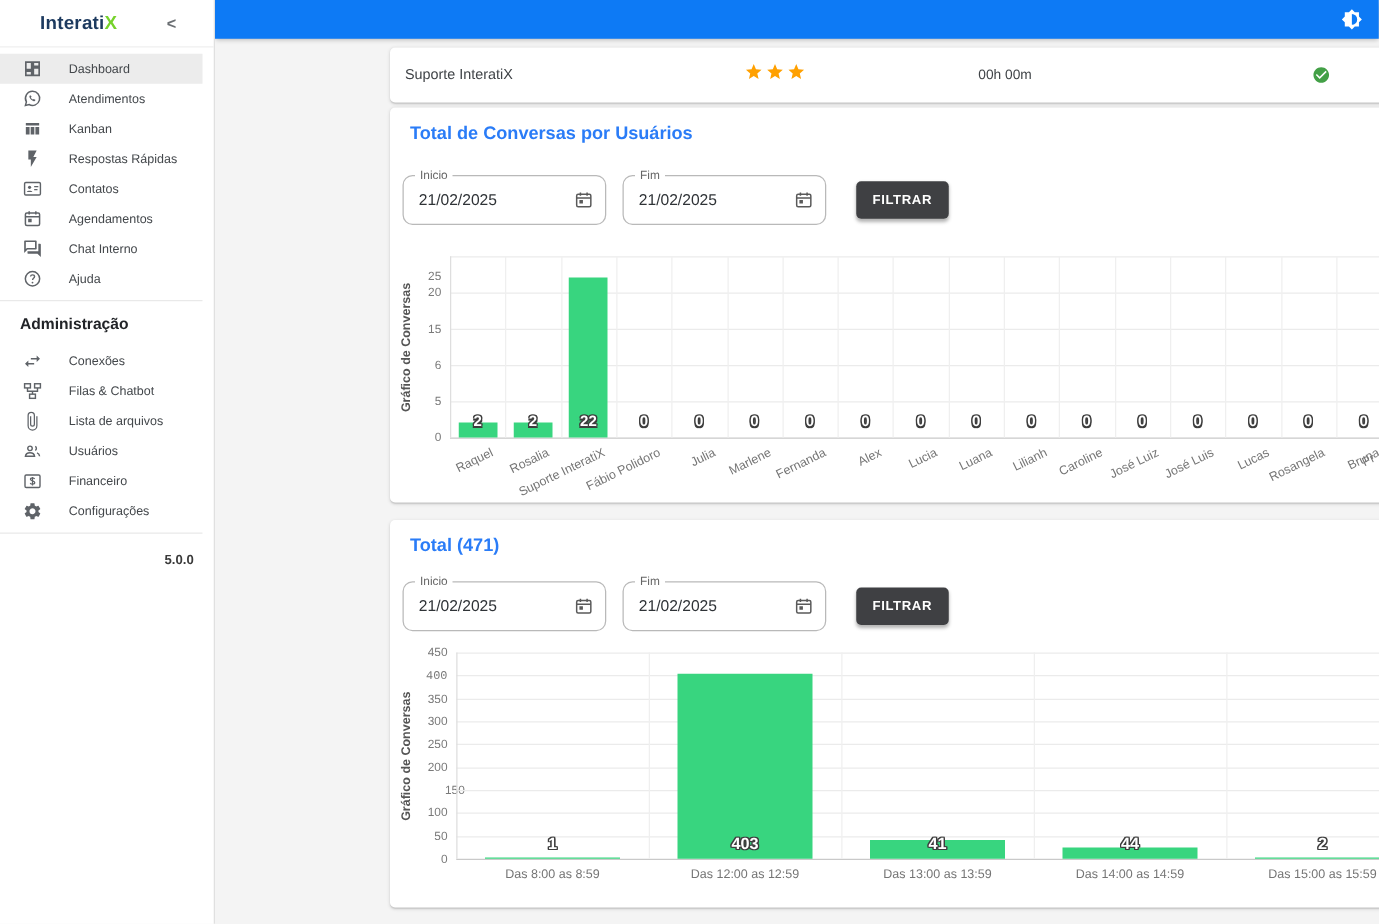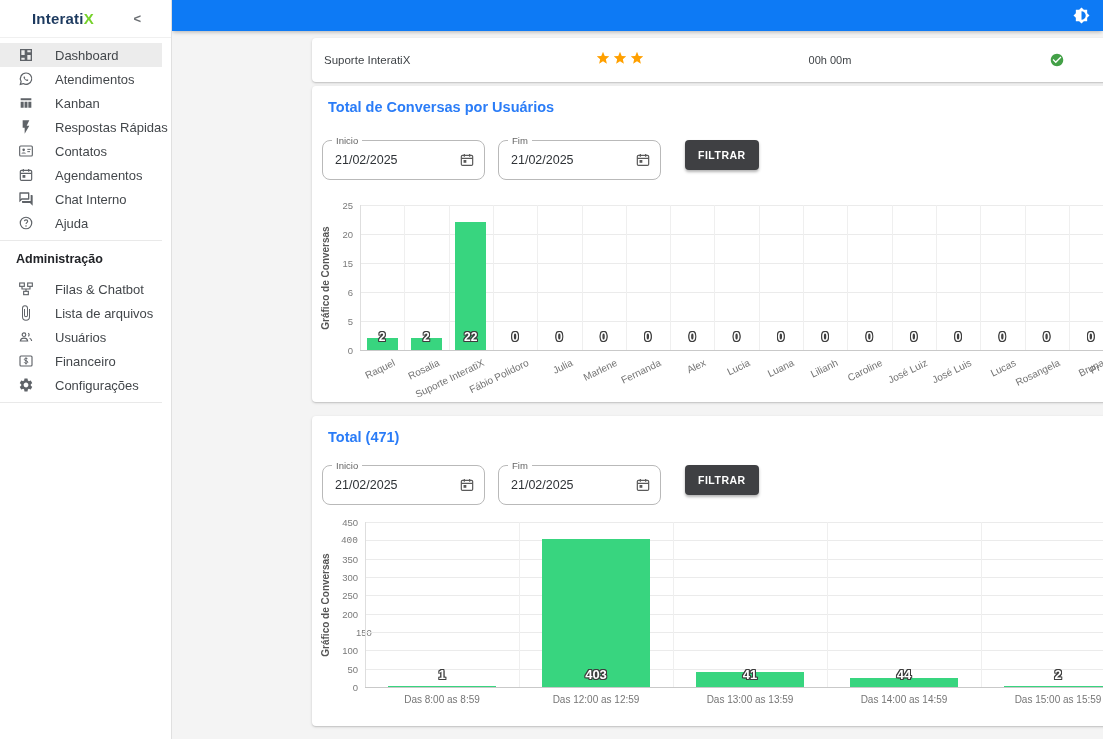--- a/index.html
+++ b/index.html
@@ -11,44 +11,44 @@
     border-right:1px solid #e0e0e0;z-index:10;}
   .sidebar-header{height:38px;display:flex;align-items:center;justify-content:space-between;
     padding:0 30px 0 32px;border-bottom:1px solid #f0f0f0;}
   .logo{font-size:15px;font-weight:bold;color:#1d3a5f;letter-spacing:.2px;}
   .logo .accent{color:#76d22b;}
   .collapse-btn{color:#6b6f73;font-size:13px;cursor:pointer;font-weight:bold;}
   .nav{padding-top:5px;}
   .nav-item{height:24px;display:flex;align-items:center;padding-left:18px;margin-right:9px;cursor:pointer;}
   .nav-item.selected{background:#ececec;}
   .nav-item .ico{width:16px;height:16px;color:#5f6368;display:flex;align-items:center;justify-content:center;flex:0 0 16px;}
-  .nav-item .lbl{margin-left:21px;font-size:13px;color:#43474b;white-space:nowrap;}
+  .nav-item .lbl{margin-left:21px;font-size:10px;color:#43474b;white-space:nowrap;}
   .nav-divider{border-top:1px solid #e9e9e9;margin:5px 9px 5px 0;}
   .nav-section{padding:6px 0 6px 16px;font-size:12.5px;font-weight:bold;color:#222428;}
   .version{padding:10px 16px 0 0;text-align:right;font-size:10.5px;font-weight:bold;color:#3a3a3a;}
 
   
   .appbar{position:absolute;left:172px;top:0;width:931px;height:31px;background:#0d7af5;
     box-shadow:0 2px 4px -1px rgba(0,0,0,.28);z-index:5;}
   .theme-toggle{position:absolute;right:13px;top:7px;width:17px;height:17px;color:#fff;cursor:pointer;}
 
   
   .card{position:absolute;background:#fff;border-radius:4px;
     box-shadow:0 1px 3px rgba(0,0,0,.15),0 1px 1px rgba(0,0,0,.09);}
   #card-row{left:312px;top:38px;width:1010px;height:44px;}
   #card-users{left:312px;top:86px;width:1010px;height:316px;}
   #card-total{left:312px;top:416px;width:1010px;height:310px;}
 
   .row-name{position:absolute;left:12px;top:50%;transform:translateY(-50%);font-size:11.5px;color:#3f4347;}
   .row-stars{position:absolute;left:308px;top:50%;transform:translate(-50%,-50%);display:flex;gap:2px;color:#ffa000;}
-  .row-time{position:absolute;left:518px;top:50%;transform:translate(-50%,-50%);font-size:11px;color:#3f4347;}
+  .row-time{position:absolute;left:492px;top:50%;transform:translate(-50%,-50%);font-size:11px;color:#3f4347;}
   .row-status{position:absolute;left:745px;top:50%;transform:translate(-50%,-50%);width:15px;height:15px;color:#43a047;}
 
   .section-title{position:absolute;left:16px;top:13px;font-size:14.5px;font-weight:bold;color:#2a7cf7;}
-  .filters{position:absolute;left:10px;display:flex;align-items:flex-start;}
+  .filters{position:absolute;left:10px;display:flex;align-items:center;}
   #card-users .filters{top:54px;}
   #card-total .filters{top:49px;}
   .date-field{position:relative;width:163px;height:40px;border:1px solid #b9b9b9;border-radius:8px;background:#fff;margin-right:13px;}
   .date-field .flabel{position:absolute;top:-6px;left:9px;background:#fff;padding:0 4px;font-size:9.5px;color:#666;}
   .date-field input{border:none;outline:none;background:none;font-size:12.5px;color:#2f3337;
     padding:0 0 0 12px;height:100%;width:112px;font-family:"Liberation Sans",sans-serif;}
   .cal-btn{position:absolute;right:9px;top:50%;transform:translateY(-50%);width:16px;height:16px;color:#5a5a5a;cursor:pointer;}
   .filtrar-btn{margin-left:11px;background:#3f4043;color:#fff;font-weight:bold;font-size:10.5px;
     letter-spacing:.5px;border:none;border-radius:4px;padding:9px 13px;cursor:pointer;
     box-shadow:0 2px 3px rgba(0,0,0,.3);font-family:"Liberation Sans",sans-serif;}
@@ -158,20 +158,28 @@
         </span>
         <span class="lbl">Ajuda</span>
       </div>
     </div>
   <div class="nav-divider"></div>
   <div class="nav-section">Administração</div>
   <div class="nav" id="nav-admin">
       <div class="nav-item">
         <span class="ico">
           <svg viewBox="0 0 24 24" width="16" height="16">
+            <path d="M7 11L3 15l4 4v-3h7v-2H7v-3zM21 9l-4-4v3h-7v2h7v3z" fill="currentColor"></path>
+          </svg>
+        </span>
+        <span class="lbl">Conexões</span>
+      </div>
+      <div class="nav-item">
+        <span class="ico">
+          <svg viewBox="0 0 24 24" width="16" height="16">
             <rect x="2.5" y="3" width="7" height="5" fill="none" stroke="currentColor" stroke-width="1.7"></rect>
             <rect x="14.5" y="3" width="7" height="5" fill="none" stroke="currentColor" stroke-width="1.7"></rect>
             <rect x="8.5" y="15.5" width="7" height="5" fill="none" stroke="currentColor" stroke-width="1.7"></rect>
             <path d="M6 8v4h12V8M12 12v3.5" fill="none" stroke="currentColor" stroke-width="1.7"></path>
           </svg>
         </span>
         <span class="lbl">Filas &amp; Chatbot</span>
       </div>
       <div class="nav-item">
         <span class="ico">
@@ -203,20 +211,21 @@
       <div class="nav-item">
         <span class="ico">
           <svg viewBox="0 0 24 24" width="16" height="16">
             <path d="M19.14 12.94c.04-.3.06-.61.06-.94 0-.32-.02-.64-.07-.94l2.03-1.58a.49.49 0 0 0 .12-.61l-1.92-3.32a.49.49 0 0 0-.59-.22l-2.39.96c-.5-.38-1.03-.7-1.62-.94l-.36-2.54a.48.48 0 0 0-.48-.41h-3.84c-.24 0-.43.17-.47.41l-.36 2.54c-.59.24-1.13.57-1.62.94l-2.39-.96a.49.49 0 0 0-.59.22L2.74 8.87c-.12.21-.08.47.12.61l2.03 1.58c-.05.3-.09.63-.09.94s.02.64.07.94l-2.03 1.58a.49.49 0 0 0-.12.61l1.92 3.32c.12.22.37.29.59.22l2.39-.96c.5.38 1.03.7 1.62.94l.36 2.54c.05.24.24.41.48.41h3.84c.24 0 .44-.17.47-.41l.36-2.54c.59-.24 1.13-.56 1.62-.94l2.39.96c.22.08.47 0 .59-.22l1.92-3.32a.49.49 0 0 0-.12-.61l-2.01-1.58zM12 15.6A3.61 3.61 0 0 1 8.4 12c0-1.98 1.62-3.6 3.6-3.6s3.6 1.62 3.6 3.6-1.62 3.6-3.6 3.6z" fill="currentColor"></path>
           </svg>
         </span>
         <span class="lbl">Configurações</span>
       </div>
     </div>
   <div class="nav-divider"></div>
+  <div class="version">5.0.0</div>
 </div>
 
 <div class="appbar">
   <span class="theme-toggle" id="theme-toggle"><svg viewBox="0 0 24 24" width="17" height="17">
         <path d="M20 15.31L23.31 12 20 8.69V4h-4.69L12 .69 8.69 4H4v4.69L.69 12 4 15.31V20h4.69L12 23.31 15.31 20H20v-4.69zM12 18V6a6 6 0 0 1 0 12z" fill="currentColor"></path>
       </svg></span>
 </div>
 
 <div class="card" id="card-row">
   <span class="row-name">Suporte InteratiX</span>
@@ -260,21 +269,21 @@
     </div>
     <button class="filtrar-btn">FILTRAR</button>
   </div>
   <div class="chart" id="chart-users">
       <div class="chart-ylabel" style="top: 83.5px;">Gráfico de Conversas</div>
       <div class="ytick" style="width: 41px; top: 151px;">0</div>
       <div class="ytick" style="width: 41px; top: 122px;">5</div>
       <div class="ytick" style="width: 41px; top: 93px;">6</div>
       <div class="ytick" style="width: 41px; top: 64px;">15</div>
       <div class="ytick" style="width: 41px; top: 35px;">20</div>
-      <div class="ytick" style="width: 41px; top: 6px;">25</div>
+      <div class="ytick" style="width: 41px; top: 22px;">25</div>
       <div class="plot" style="left: 48px; top: 11px; height: 145px;">
         <div class="hgrid axis" style="top: 145px;"></div>
         <div class="hgrid" style="top: 116px;"></div>
         <div class="hgrid" style="top: 87px;"></div>
         <div class="hgrid" style="top: 58px;"></div>
         <div class="hgrid" style="top: 29px;"></div>
         <div class="hgrid" style="top: 0px;"></div>
         <div class="vgrid first" style="left: 0px;"></div>
         <div class="vgrid" style="left: 44.3px;"></div>
         <div class="vgrid" style="left: 88.6px;"></div>

